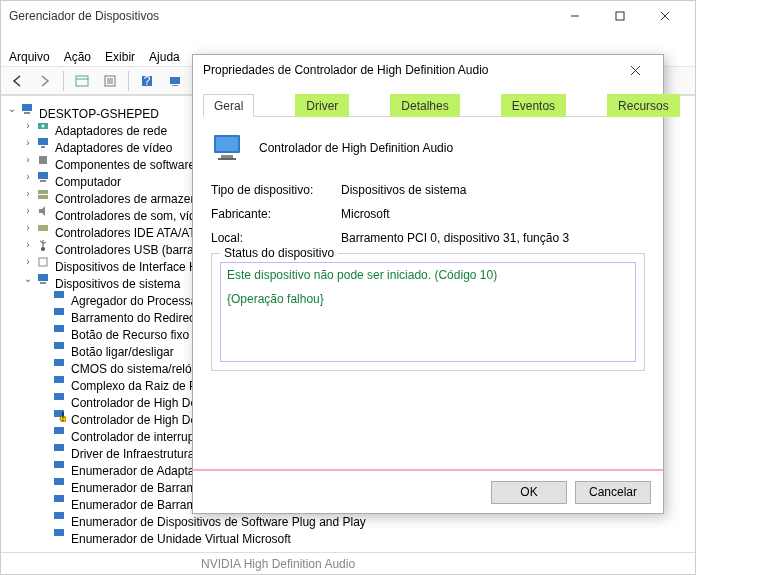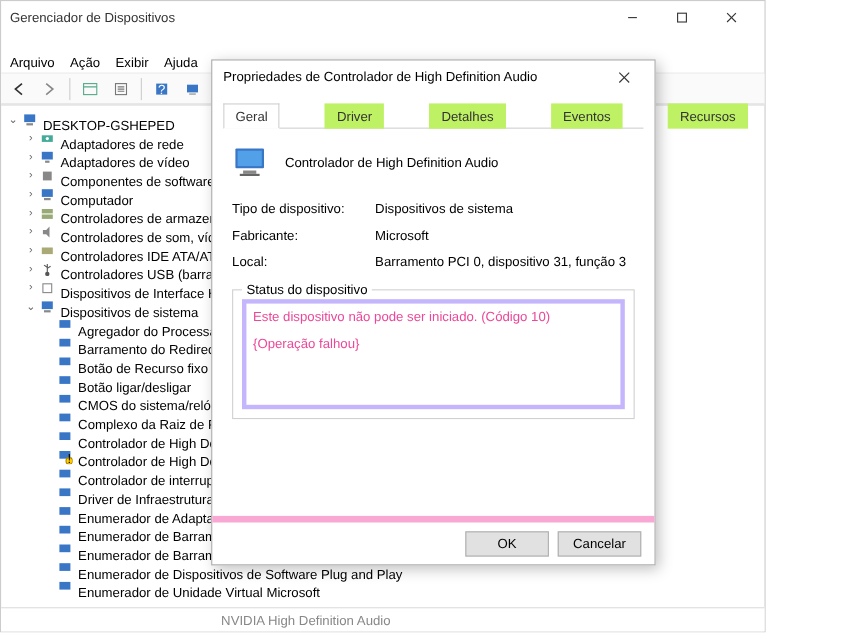--- a/index.html
+++ b/index.html
@@ -27,48 +27,48 @@
 
 .tree-row { display: flex; align-items: center; height: 17px; padding-left: 4px; white-space: nowrap; }
 .tree-row .expander { width: 14px; display: inline-flex; justify-content: center; color: #666; font-size: 10px; cursor: default;}
 .tree-row .icon { width: 16px; height: 16px; display: inline-flex; align-items: center; justify-content: center; margin-right: 4px; }
 .tree-row .label { color: #000; margin-top: 11px; }
 .indent-0 { padding-left: 4px; }
 .indent-1 { padding-left: 20px; }
 .indent-2 { padding-left: 36px; }
 
 
-.dialog { position: absolute; left: 192px; top: 54px; width: 404px; height: 460px; background: #fff; border: 1px solid #aaa; box-shadow: 3px 3px 12px rgba(0,0,0,0.25); display: flex; flex-direction: column; }
+.dialog { position: absolute; left: 192px; top: 54px; width: 472px; height: 460px; background: #fff; border: 1px solid #aaa; box-shadow: 3px 3px 12px rgba(0,0,0,0.25); display: flex; flex-direction: column; }
 .dialog .dlg-titlebar { height: 30px; display: flex; align-items: center; padding: 0 10px; }
 .dialog .dlg-title { flex: 1; color: #000; }
 .dialog .dlg-close { width: 36px; height: 30px; display: flex; align-items: center; justify-content: center; color: #333; }
 .dialog .dlg-body { flex: 1; padding: 8px 10px 0 10px; display: flex; flex-direction: column; }
 
 .tabstrip { display: flex; border-bottom: 1px solid #d0d0d0; height: 24px; gap: 41px; }
 .tabstrip .tab { padding: 4px 10px 3px 10px; border: 1px solid transparent; border-bottom: none; color: #333; cursor: default; position: relative; top:1px; background:#bef264;}
 .tabstrip .tab.active { background: #fff; border: 1px solid #d0d0d0; border-bottom: 1px solid #fff; }
 
 .tab-content { flex:1; padding: 14px 8px 8px 8px; }
 .device-header { display: flex; align-items: center; gap: 14px; margin-bottom: 18px; }
 .device-header .big-icon { width: 34px; height: 34px; display:flex; align-items:center; justify-content:center; }
 .device-header .dev-name { color: #000; }
 
-.prop-grid { display: grid; grid-template-columns: 130px 1fr; row-gap: 10px; margin-bottom: 18px; }
+.prop-grid { display: grid; grid-template-columns: 130px 1fr; row-gap: 10px; margin-bottom: 8px; }
 .prop-grid .k { color: #000; }
 .prop-grid .v { color: #000; }
 
 .group { border: 1px solid #d0d0d0; padding: 8px; position: relative; }
 .group .legend { position: absolute; top: -8px; left: 8px; background: #fff; padding: 0 4px; color: #000; }
-.status-box { width: 100%; height: 100px; border: 4px solid #c4b5fd; padding: 4px 6px; overflow-y: auto; font-size: 12px; color: #ec4899; background: #fff; resize: none; line-height: 1.35; }
+.status-box { width: 100%; height: 100px; border: 1px solid #c4b5fd; padding: 4px 6px; overflow-y: auto; font-size: 12px; color: #15803d; background: #fff; resize: none; line-height: 1.35; }
 .status-box::-webkit-scrollbar { width: 16px; }
 .status-box::-webkit-scrollbar-track { background: #f0f0f0; }
 .status-box::-webkit-scrollbar-thumb { background: #c0c0c0; }
 .status-box::-webkit-scrollbar-button { background: #e6e6e6; height:16px; }
 
-.dlg-buttons { height: 44px; display: flex; align-items: center; justify-content: flex-end; gap: 8px; padding: 15px 12px; border-top: 6px solid #f9a8d4; }
+.dlg-buttons { height: 44px; display: flex; align-items: center; justify-content: flex-end; gap: 8px; padding: 15px 12px; border-top: 2px solid #f9a8d4; }
 .dlg-buttons button { min-width: 76px; height: 23px; border: 1px solid #adadad; background: #e1e1e1; color: #000; cursor: default; }
 
 
 .bottom-strip { height: 22px; border-top: 1px solid #ddd; background: #fff; display:flex; align-items:center; padding-left: 200px; color:#888; font-size:11px; overflow:hidden;}
 </style>
 </head>
 <body>
 
 <div class="main-window">
   <div class="titlebar">

